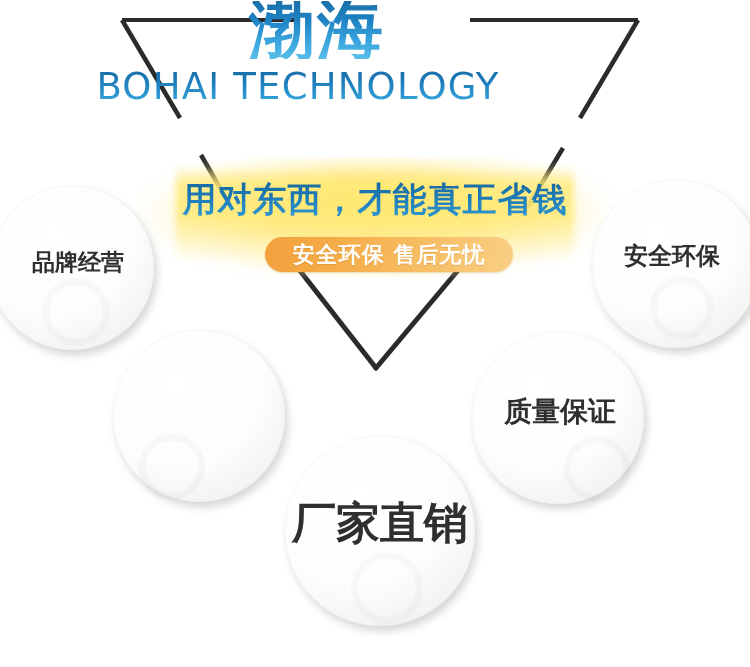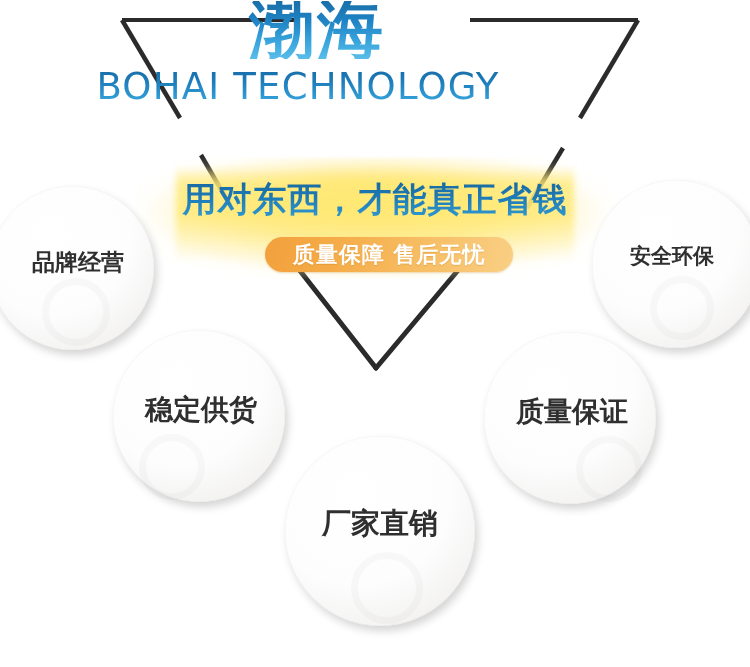--- a/index.html
+++ b/index.html
@@ -135,30 +135,30 @@
     white-space: nowrap;
     line-height: 1;
     font-weight: bold;
   }
 
   
   #circle-brand        { left: -10px;  top: 186px; width: 164px; height: 164px; }
   #circle-brand  .circle-label { font-size: 23px; transform: translate(6px, -6px); }
 
   #circle-eco          { left: 592px;  top: 180px; width: 168px; height: 168px; }
-  #circle-eco    .circle-label { font-size: 21px; transform: translate(-4px, -8px); }
+  #circle-eco    .circle-label { font-size: 24px; transform: translate(-4px, -8px); }
 
   #circle-supply       { left: 113px;  top: 330px; width: 172px; height: 172px; }
   #circle-supply .circle-label { font-size: 28px; transform: translate(2px, -6px); }
 
-  #circle-quality      { left: 484px;  top: 332px; width: 172px; height: 172px; }
+  #circle-quality      { left: 472px;  top: 332px; width: 172px; height: 172px; }
   #circle-quality .circle-label { font-size: 28px; transform: translate(2px, -6px); }
 
   #circle-factory      { left: 285px;  top: 436px; width: 190px; height: 190px; }
-  #circle-factory .circle-label { font-size: 29px; transform: translate(0px, -8px); }
+  #circle-factory .circle-label { font-size: 44px; transform: translate(0px, -8px); }
 
   
   .watermark {
     position: absolute;
     border-radius: 50%;
     border: 7px solid rgba(120,120,120,0.045);
     pointer-events: none;
   }
 </style>
 </head>
@@ -186,36 +186,35 @@
   </svg>
 
   <div class="glow-band"></div>
   <div class="glow-core"></div>
 
   <div class="logo-cn">渤海</div>
   <div class="logo-en">BOHAI TECHNOLOGY</div>
 
   <div class="tagline">用对东西，才能真正省钱</div>
   <div class="pill">
-    <span class="pill-text">质量保障 售后无忧</span>
+    <span class="pill-text">安全环保 售后无忧</span>
   </div>
 
   <div class="circle" id="circle-brand">
     <span class="watermark" style="width:54px;height:54px;left:52px;top:92px;"></span>
     <span class="circle-label">品牌经营</span>
   </div>
 
   <div class="circle" id="circle-eco">
     <span class="watermark" style="width:50px;height:50px;left:58px;top:96px;"></span>
     <span class="circle-label">安全环保</span>
   </div>
 
   <div class="circle" id="circle-supply">
     <span class="watermark" style="width:52px;height:52px;left:26px;top:104px;"></span>
-    <span class="circle-label">稳定供货</span>
   </div>
 
   <div class="circle" id="circle-quality">
     <span class="watermark" style="width:52px;height:52px;left:92px;top:104px;"></span>
     <span class="circle-label">质量保证</span>
   </div>
 
   <div class="circle" id="circle-factory">
     <span class="watermark" style="width:58px;height:58px;left:66px;top:116px;"></span>
     <span class="circle-label">厂家直销</span>

